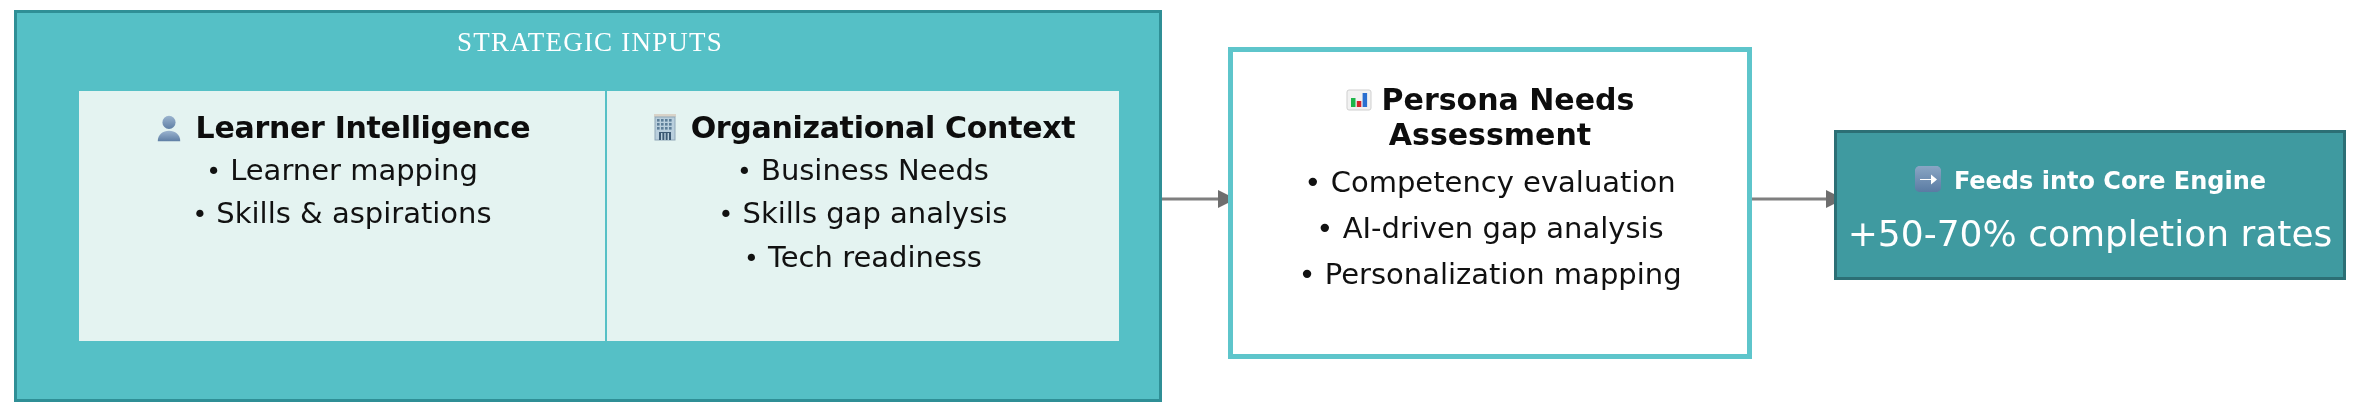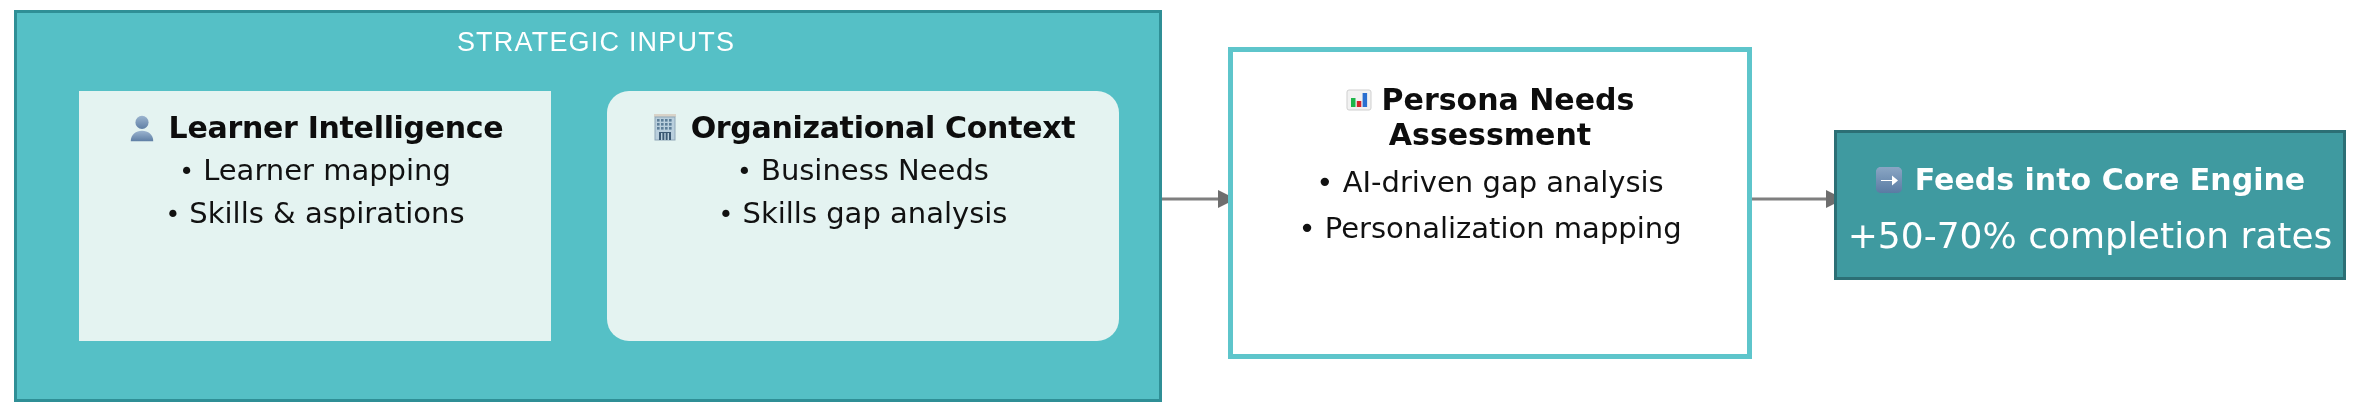--- a/index.html
+++ b/index.html
@@ -15,40 +15,40 @@
   .group-box{
     position:absolute;
     left:14px;top:10px;
     width:1148px;height:392px;
     background:#55c0c6;
     border:3px solid #2f8f96;
     box-sizing:border-box;
   }
   .group-title{
     position:absolute;
-    left:8px;top:14px;
+    left:2px;top:14px;
     width:100%;
     text-align:center;
     color:#ffffff;
     font-size:27px;
     letter-spacing:1.2px;
     font-weight:400;
-    font-family:Liberation Sans, sans-serif;
+    font-family:Liberation Serif, serif;
   }
 
   
   .input-card{
     position:absolute;
     background:#e4f3f1;
     box-sizing:border-box;
     text-align:center;
     padding-top:10px;
   }
-  #card-learner{ left:62px; top:78px; width:472px; height:250px; }
-  #card-org    { left:590px; top:78px; width:512px; height:250px;border-radius:22px; }
+  #card-learner{ left:62px; top:78px; width:526px; height:250px; }
+  #card-org    { left:590px; top:78px; width:512px; height:250px; }
 
   .card-head{
     font-size:30px;
     font-weight:bold;
     color:#0d0d0d;
     line-height:1.0;
     margin:12px 0 6px 0;
     white-space:nowrap;
     display:flex;
     align-items:center;
@@ -97,21 +97,21 @@
     position:absolute;
     left:1834px;top:130px;
     width:512px;height:150px;
     background:#3f9aa0;
     border:3px solid #2c6f75;
     box-sizing:border-box;
     text-align:center;
     color:#ffffff;
   }
   .feeds-head{
-    font-size:30px;
+    font-size:24px;
     font-weight:bold;
     line-height:1.0;
     margin-top:32px;
     white-space:nowrap;
   }
   .feeds-head .ico{ margin-right:12px; vertical-align:-4px;}
   .feeds-sub{
     font-size:36px;
     font-weight:400;
     margin-top:20px;
@@ -192,20 +192,24 @@
         <span class="label">Organizational Context</span>
       </div>
       <div class="bullet-line">
         <span class="dot">•</span>
         <span>Business Needs</span>
       </div>
       <div class="bullet-line">
         <span class="dot">•</span>
         <span>Skills gap analysis</span>
       </div>
+      <div class="bullet-line">
+        <span class="dot">•</span>
+        <span>Tech readiness</span>
+      </div>
     </div>
   </div>
 
   <div class="arrow" id="arrow-1">
     <svg width="74" height="22" viewBox="0 0 74 22">
       <line x1="0" y1="11" x2="58" y2="11" stroke="#7f7f7f" stroke-width="3"></line>
       <polygon points="56,2 74,11 56,20" fill="#6e6e6e"></polygon>
     </svg>
   </div>
 
@@ -213,20 +217,24 @@
     <div class="assess-head">
       <span class="ico">
         <svg width="26" height="26" viewBox="0 0 26 26">
           <rect x="1" y="3" width="24" height="20" rx="2" fill="#f2f2f2" stroke="#cfcfcf" stroke-width="1"></rect>
           <rect x="5" y="11" width="4.5" height="9" fill="#1eb54a"></rect>
           <rect x="10.8" y="14" width="4.5" height="6" fill="#d6242b"></rect>
           <rect x="16.6" y="6" width="4.5" height="14" fill="#2a6fd0"></rect>
         </svg>
       </span><span>Persona Needs</span><br>
       <span>Assessment</span>
+    </div>
+    <div class="assess-line">
+      <span>•</span>
+      <span>Competency evaluation</span>
     </div>
     <div class="assess-line">
       <span>•</span>
       <span>AI-driven gap analysis</span>
     </div>
     <div class="assess-line">
       <span>•</span>
       <span>Personalization mapping</span>
     </div>
   </div>

